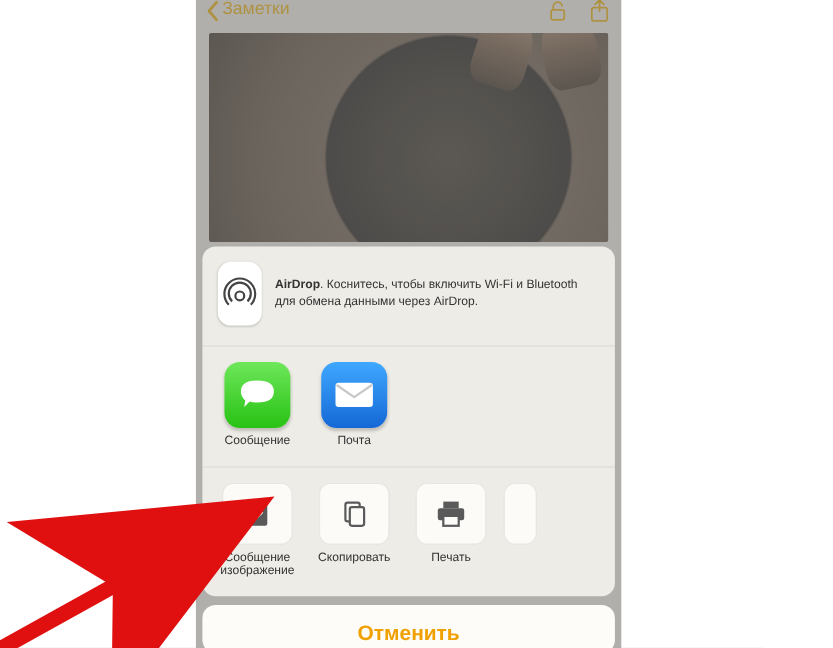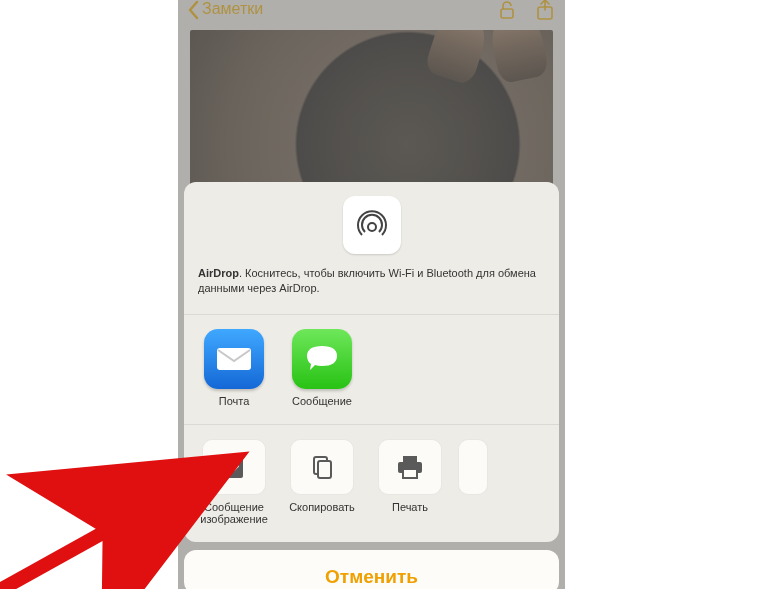--- a/index.html
+++ b/index.html
@@ -67,21 +67,20 @@
   }
   .panel {
     background: #eeece6;
     border-radius: 12px;
     overflow: hidden;
   }
   .airdrop-row {
     display: flex; align-items: center; gap: 12px;
     padding: 14px 14px 18px 14px;
     border-bottom: 1px solid rgba(0,0,0,0.08);
-    flex-direction: column;
   }
   .airdrop-icon {
     width: 58px; height: 58px; background:#fff; border-radius:12px;
     display:flex; align-items:center; justify-content:center;
     box-shadow: 0 1px 2px rgba(0,0,0,0.15);
   }
   .airdrop-text { font-size: 11px; color:#333; line-height:1.35; }
   .airdrop-text b { font-weight: 700; }
   .app-row, .action-row {
     display: flex; gap: 8px; padding: 14px 10px 16px 10px;
@@ -166,35 +165,35 @@
             <path d="M13 27 a10 10 0 1 1 14 0" fill="none" stroke="#444" stroke-width="2"></path>
           </svg>
         </div>
         <div class="airdrop-text">
           <b>AirDrop</b><span>. Коснитесь, чтобы включить Wi-Fi и Bluetooth для обмена данными через AirDrop.</span>
         </div>
       </div>
 
       <div class="app-row">
         <div class="tile">
+          <div class="app-icon messages">
+            <svg width="38" height="34" viewBox="0 0 38 34">
+                <path d="M4 14 Q4 4 19 4 Q34 4 34 14 Q34 24 19 24 Q15 24 12 23 L7 28 L8 22 Q4 19 4 14 Z" fill="#fff"></path>
+              </svg>
+          </div>
+          <div class="tile-label">Сообщение</div>
+        </div>
+        <div class="tile">
           <div class="app-icon mail">
             <svg width="40" height="28" viewBox="0 0 40 28">
                 <rect x="3" y="3" width="34" height="22" rx="3" fill="#fff"></rect>
                 <path d="M4 5 L20 16 L36 5" stroke="#c8c8c8" stroke-width="2" fill="none"></path>
               </svg>
           </div>
           <div class="tile-label">Почта</div>
-        </div>
-        <div class="tile">
-          <div class="app-icon messages">
-            <svg width="38" height="34" viewBox="0 0 38 34">
-                <path d="M4 14 Q4 4 19 4 Q34 4 34 14 Q34 24 19 24 Q15 24 12 23 L7 28 L8 22 Q4 19 4 14 Z" fill="#fff"></path>
-              </svg>
-          </div>
-          <div class="tile-label">Сообщение</div>
         </div>
       </div>
 
       <div class="action-row">
         <div class="tile">
           <div class="action-icon">
             <svg width="30" height="30" viewBox="0 0 30 30">
                 <rect x="6" y="4" width="18" height="22" rx="2" fill="#5a5a5a"></rect>
                 <path d="M15 8 v10 M11 14 l4 4 4-4" stroke="#fcfbf8" stroke-width="2" fill="none" stroke-linecap="round" stroke-linejoin="round"></path>
               </svg>

